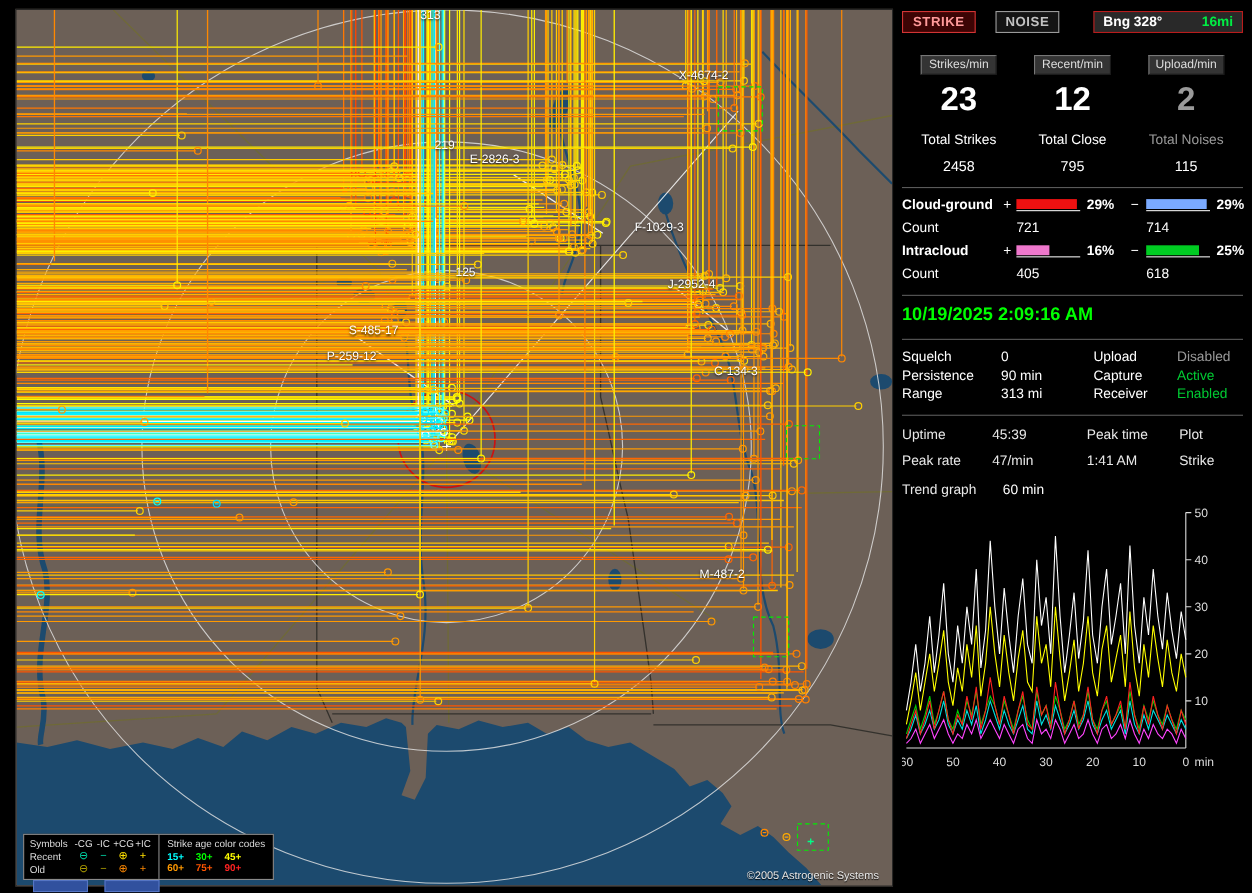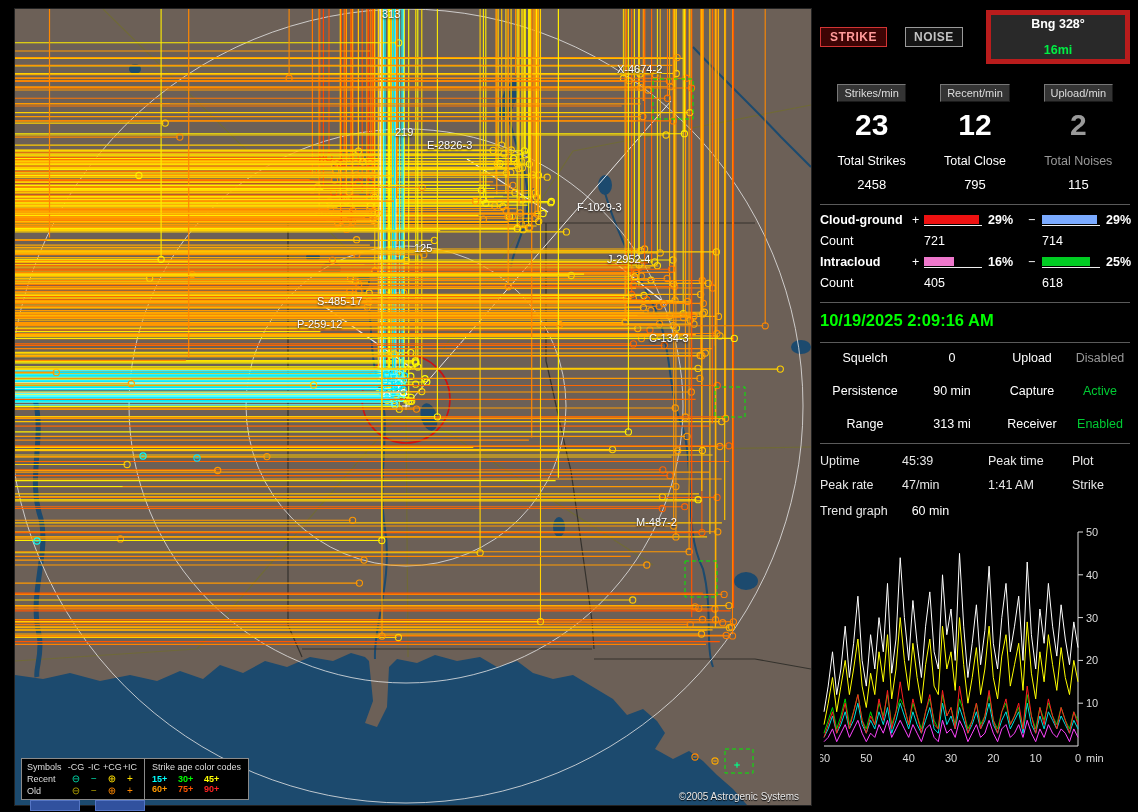--- a/index.html
+++ b/index.html
@@ -30,22 +30,22 @@
        border:1px solid #5575c4;top:800px;}
 
   
   .panel{position:absolute;left:812px;top:0;width:326px;height:812px;background:#000;
          padding:10px 8px 0 8px;box-sizing:border-box;font-size:12.5px;}
   .topbar{display:flex;align-items:center;gap:6px;}
   .btn-strike{background:#3d0404;border:1px solid #d23434;color:#ff9a9a;font-weight:bold;
        font-size:12px;padding:2px 9px;letter-spacing:.5px;cursor:pointer;}
   .btn-noise{background:#141414;border:1px solid #9a9a9a;color:#c2c2c2;font-weight:bold;
        font-size:12px;padding:2px 8px;letter-spacing:.5px;cursor:pointer;margin-left:12px;}
-  .bng{margin-left:auto;background:#292929;border:5px solid #b91c1c;display:flex;gap:12px;
-       align-items:center;padding:2px 8px;font-weight:bold;min-width:118px;justify-content:space-between;flex-direction:column;}
+  .bng{margin-left:auto;background:#292929;border:1px solid #b91c1c;display:flex;gap:12px;
+       align-items:center;padding:2px 8px;font-weight:bold;min-width:118px;justify-content:space-between;}
   .bng .dist{color:#00ee44;}
 
   .rates{display:grid;grid-template-columns:1fr 1fr 1fr;text-align:center;margin-top:20px;}
   .rate-btn{display:inline-block;background:#343434;border:1px solid #777;
        border-right-color:#1a1a1a;border-bottom-color:#1a1a1a;color:#ddd;font-size:11px;
        padding:2px 6px;cursor:pointer;}
   .rate-num{font-size:30px;font-weight:bold;margin-top:6px;}
   .totals{display:grid;grid-template-columns:1fr 1fr 1fr;text-align:center;margin-top:12px;}
   .total-num{margin-top:9px;font-size:13px;}
   .dim{color:#9a9a9a !important;}
@@ -57,21 +57,21 @@
        padding-bottom:4px;margin:10px 0 10px 0;}
   .dist-grid{display:grid;grid-template-columns:92px 12px 64px 40px 14px 64px 36px;
        align-items:center;row-gap:7px;font-size:12.5px;}
   .dist-grid .lab{font-weight:bold;}
   .track{width:58px;height:11px;border-bottom:1px solid #eee;position:relative;}
   .fill{position:absolute;left:0;bottom:1px;height:9px;}
   .pct{font-weight:bold;}
 
   .clock{color:#00ff00;font-weight:bold;font-size:16.5px;margin:8px 0 6px 0;}
 
-  .kv{display:grid;grid-template-columns:90px 84px 76px 60px;row-gap:19px;margin:8px 0;text-align:center;}
+  .kv{display:grid;grid-template-columns:90px 84px 76px 60px;row-gap:3px;margin:8px 0;}
   .sess{display:grid;grid-template-columns:82px 86px 84px 54px;row-gap:10px;margin:10px 0;color:#e8e8e8;}
   .trendlabel{display:flex;gap:24px;margin:12px 0 2px 0;color:#e8e8e8;}
   .trendlabel .v{color:#fff;}
 </style>
 </head>
 <body>
 
 <div class="map">
   <svg width="796" height="796" viewBox="0 0 796 796">
     <rect width="796" height="796" fill="#6c6057"></rect>

